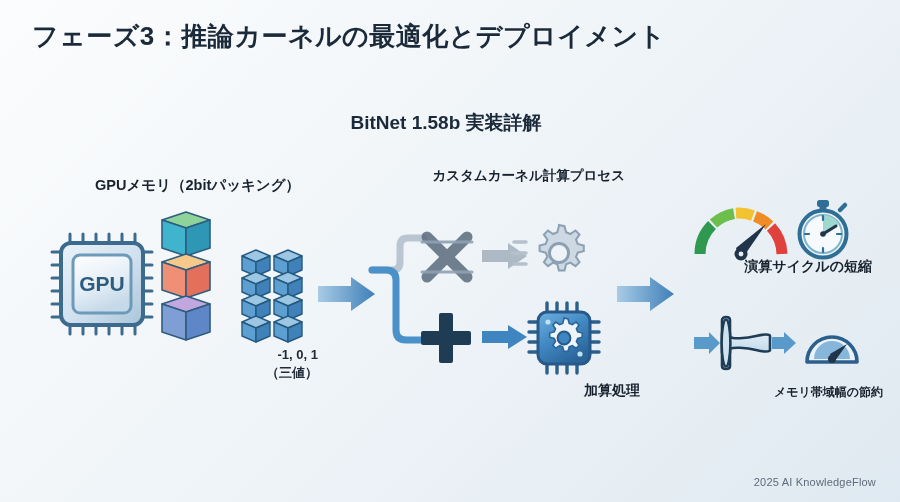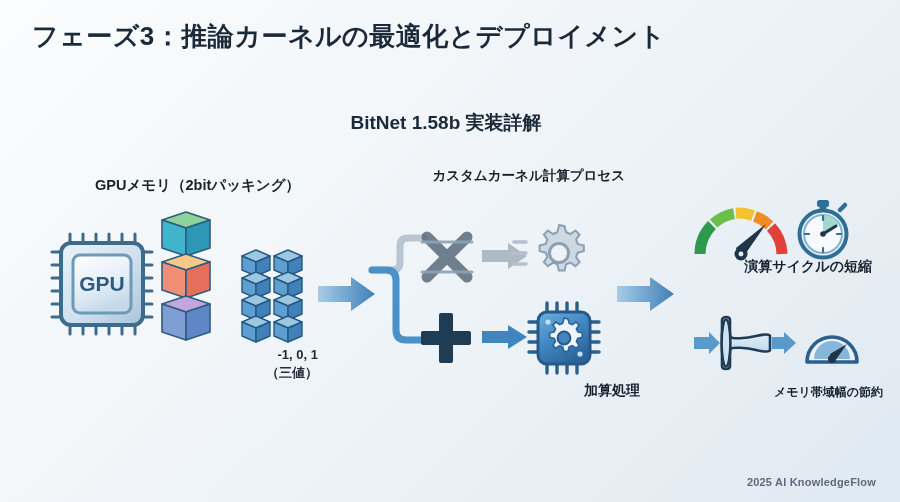--- a/index.html
+++ b/index.html
@@ -16,21 +16,21 @@
     position:absolute;left:32px;top:19px;
     font-size:26px;font-weight:700;letter-spacing:.5px;color:#1b2a3a;
     text-shadow:0 1px 0 rgba(255,255,255,.6);
   }
   #subtitle{
     position:absolute;left:0;right:8px;top:110px;text-align:center;
     font-size:19px;font-weight:700;color:#1b2a3a;
   }
   #footer{
     position:absolute;right:24px;bottom:14px;
-    font-size:11px;color:#5d6b7a;letter-spacing:.2px;font-weight:bold;
+    font-size:11px;color:#5d6b7a;letter-spacing:.2px;
   }
 
   .cap{position:absolute;text-align:right;font-weight:700;color:#17222e;}
   #cap-gpu{left:40px;top:176px;width:260px;font-size:14.5px;}
   #cap-kernel{left:355px;top:166px;width:270px;font-size:13.5px;line-height:1.45;}
   #cap-16bit{left:135px;top:346px;width:90px;font-size:13px;line-height:1.35;color:#222c38;}
   #cap-tern{left:228px;top:346px;width:90px;font-size:13px;line-height:1.35;color:#222c38;}
   #cap-add{left:500px;top:382px;width:140px;font-size:14px;color:#17222e;}
   #cap-cycle{left:672px;top:258px;width:200px;font-size:14px;color:#17222e;}
   #cap-band{left:668px;top:384px;width:215px;font-size:12px;color:#17222e;}

